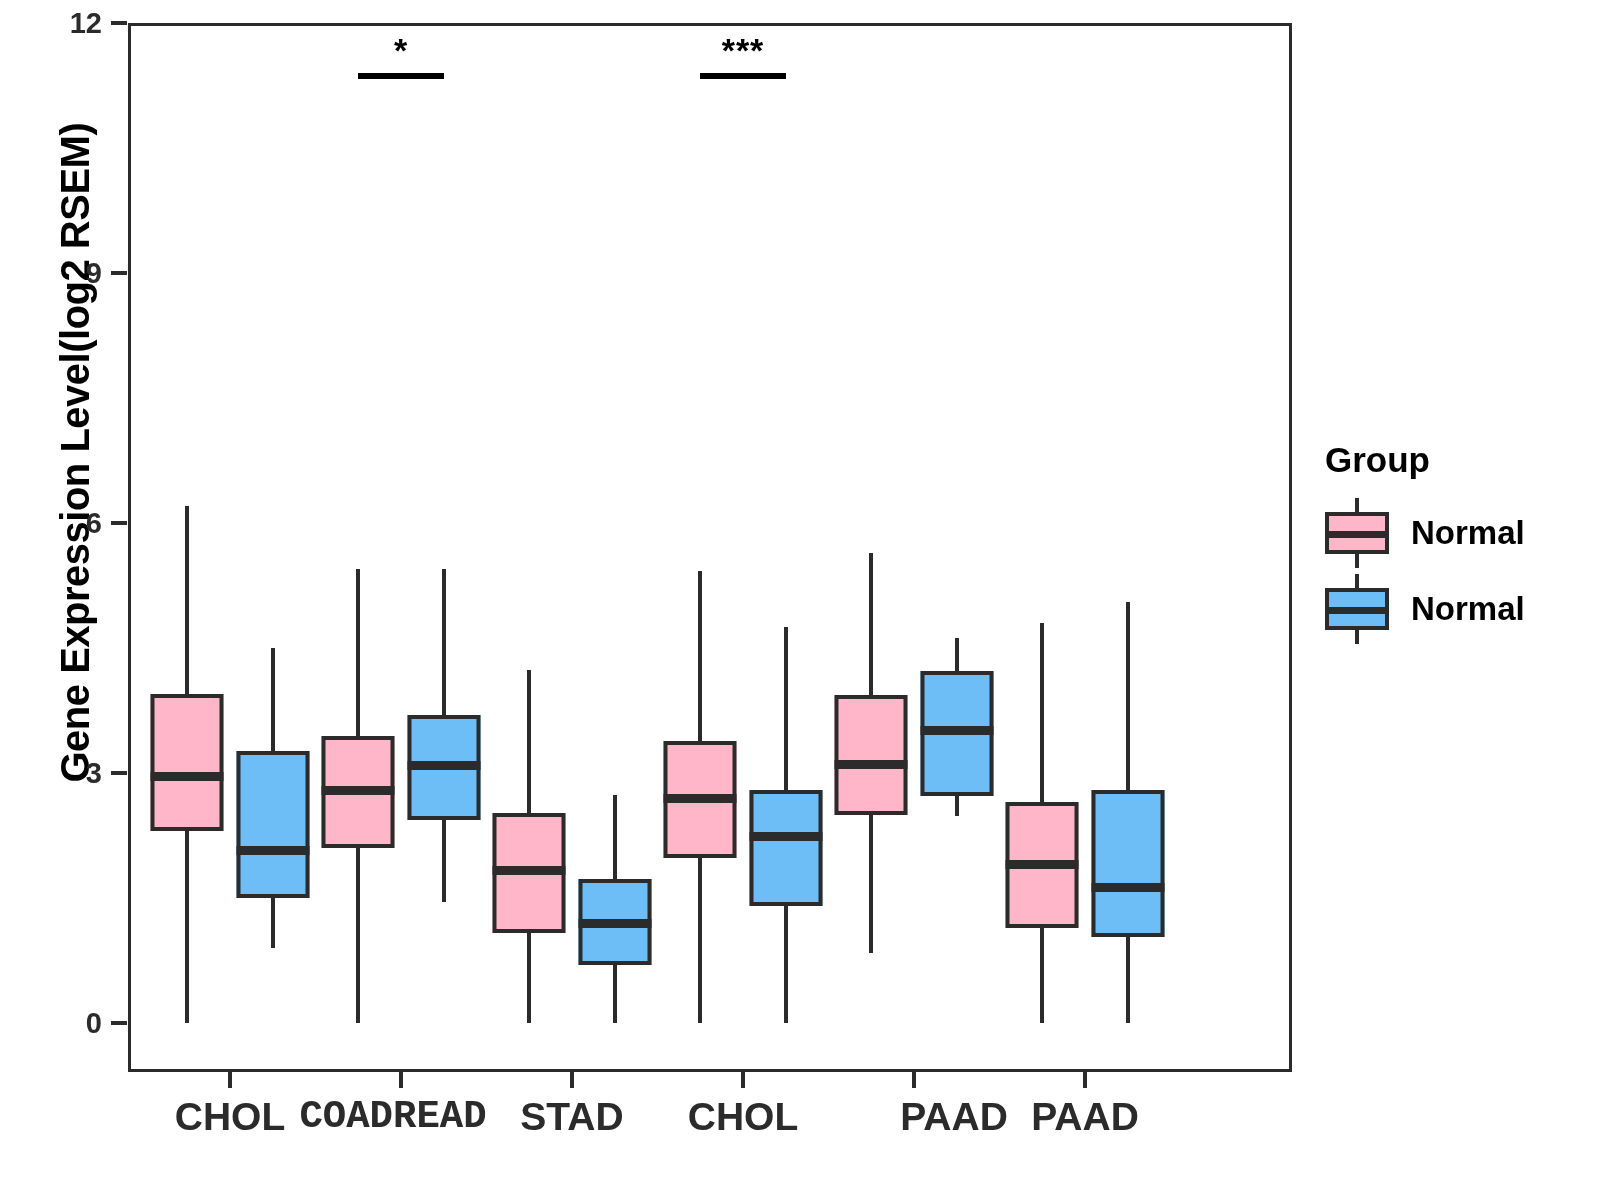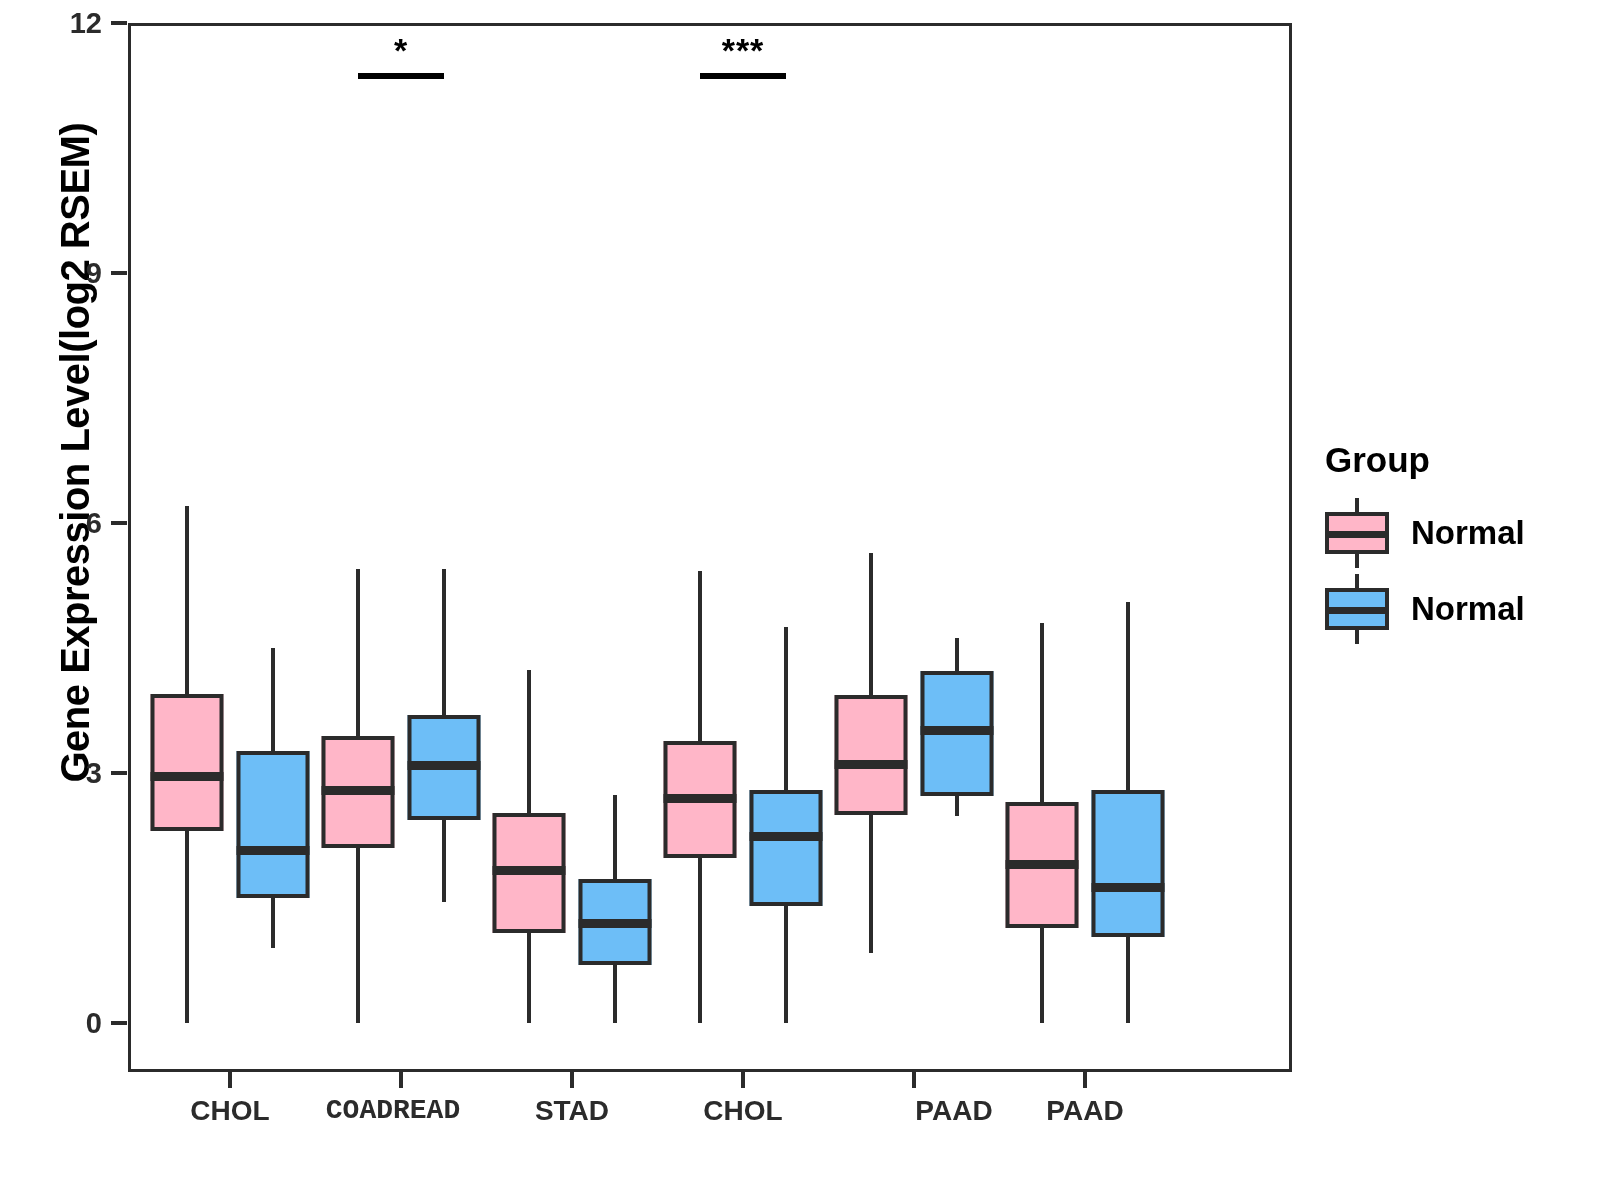--- a/index.html
+++ b/index.html
@@ -39,21 +39,21 @@
     width:1164px; height:1049px;
     border:3px solid #2b2b2b;
     box-sizing:border-box;
     background:#fff;
   }
 
   
   .xtick-mark{position:absolute;top:1072px;width:4px;height:16px;background:#2b2b2b;transform:translateX(-50%);}
   .xtick-label{
     position:absolute;top:1095px;
-    font-size:28px;font-weight:bold;color:#2b2b2b;
+    font-size:39px;font-weight:bold;color:#2b2b2b;
     transform:translateX(-50%);white-space:nowrap;
   }
 
   
   .whisker{position:absolute;width:4px;background:#2b2b2b;transform:translateX(-50%);}
   .box{position:absolute;border:4px solid #2b2b2b;box-sizing:border-box;transform:translateX(-50%);}
   .median{position:absolute;height:9px;background:#2b2b2b;transform:translateX(-50%);}
 
   
   .sigbar{position:absolute;height:6px;background:#000;}

